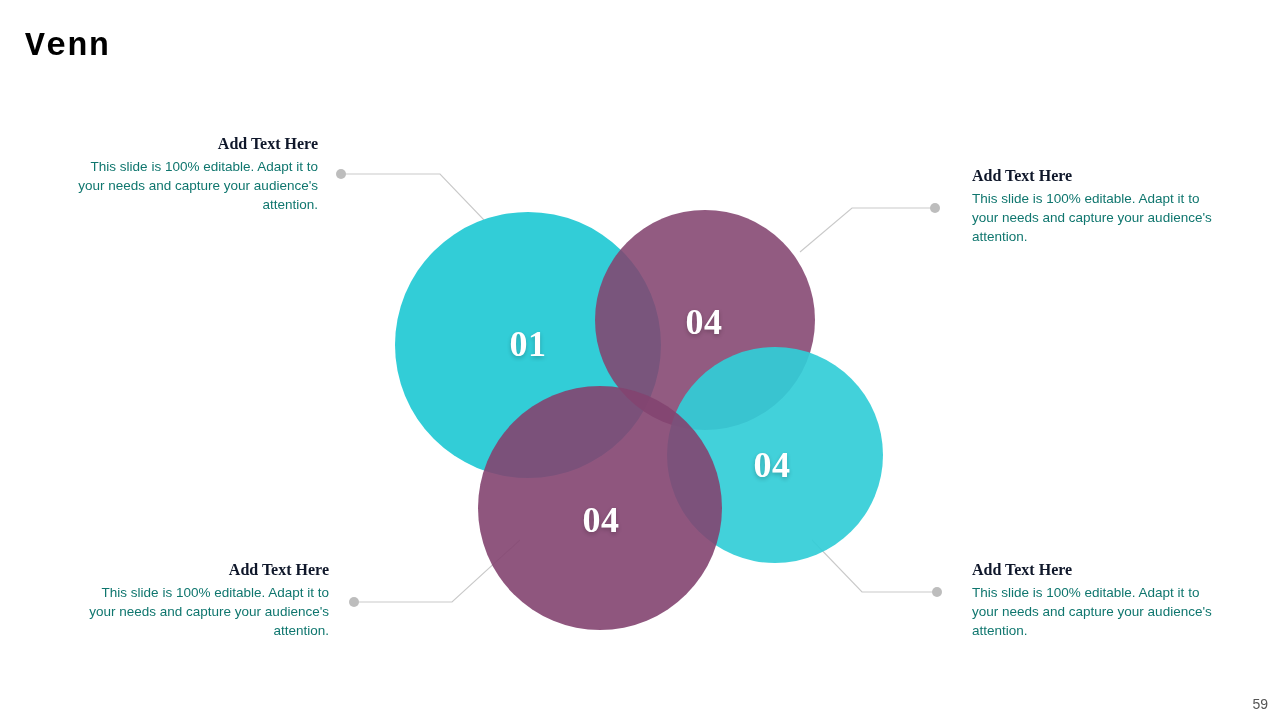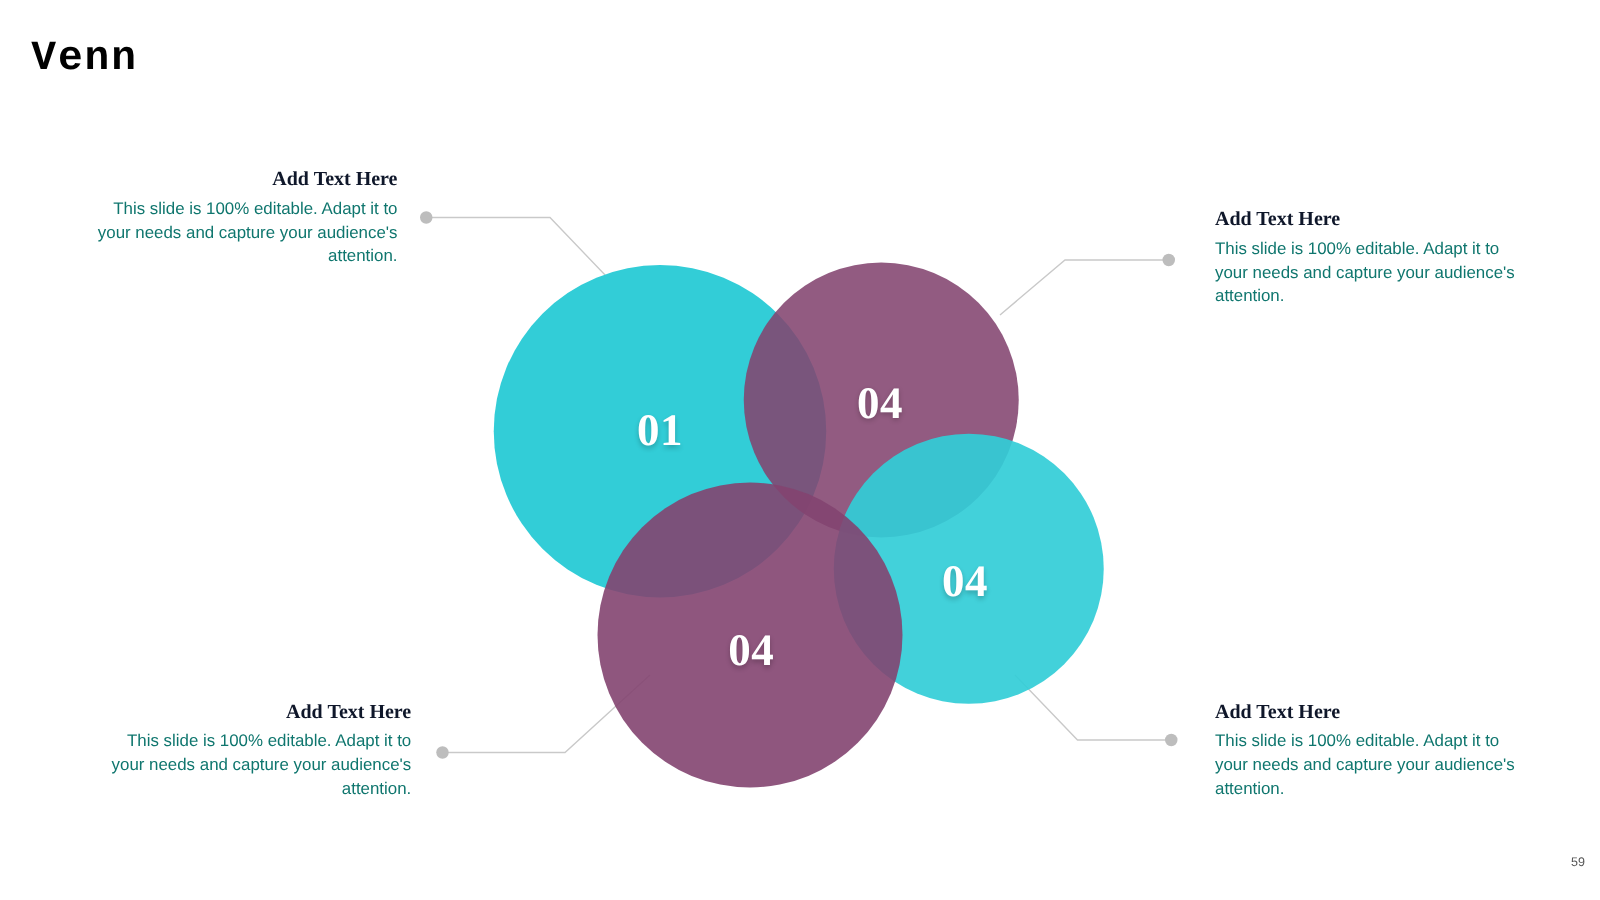--- a/index.html
+++ b/index.html
@@ -85,23 +85,23 @@
 
   .callout-tl { left: 64px;  top: 134px; }
   .callout-tr { left: 972px; top: 166px; }
   .callout-bl { left: 75px;  top: 560px; }
   .callout-br { left: 972px; top: 560px; }
 
   
   .page-number {
     position: absolute;
     right: 12px;
-    bottom: 24px;
+    bottom: 8px;
     font-family: "Liberation Sans", sans-serif;
-    font-size: 10px;
+    font-size: 14px;
     color: #555555;
   }
 </style>
 </head>
 <body>
 
 <div class="slide-title">Venn</div>
 
 <div class="venn-stage">
 

